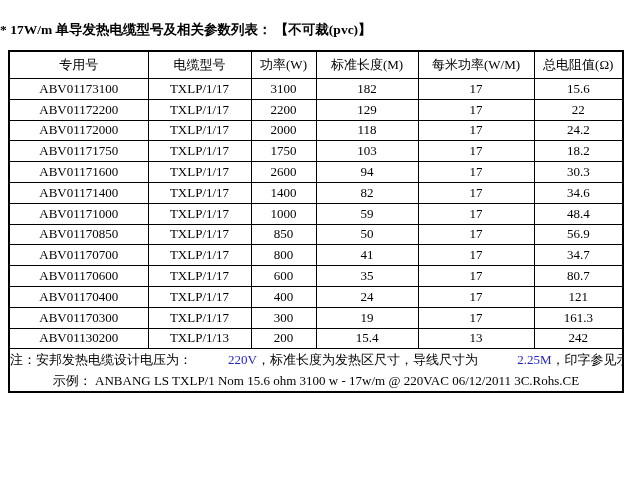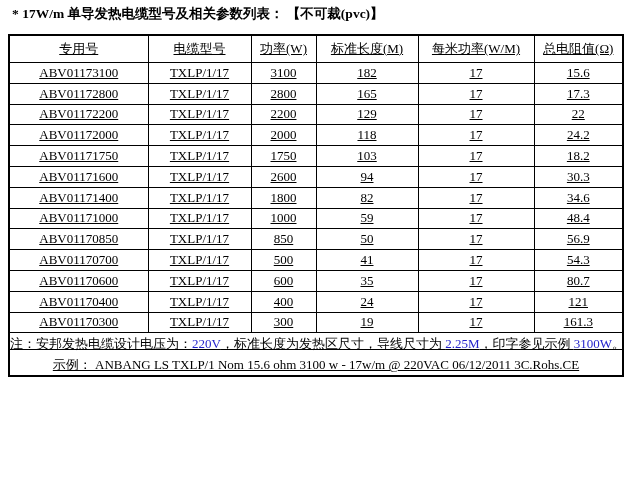--- a/index.html
+++ b/index.html
@@ -6,32 +6,32 @@
   .page {
     width: 629px;
     height: 496px;
     background: #ffffff;
     font-family: "Liberation Serif", "DejaVu Serif", serif;
     color: #000000;
     overflow: hidden;
     box-sizing: border-box;
   }
   .title {
-    padding: 5px 0 0 12px;
+    padding: 5px 0 0 0;
     font-size: 13.5px;
     font-weight: bold;
     white-space: nowrap;
+    margin-top: 16px;
   }
   table.spec {
     border-collapse: collapse;
     table-layout: fixed;
     width: 614px;
     margin: 11px 0 0 8px;
     border: 2px solid #000000;
-    text-decoration: underline;
   }
   table.spec th, table.spec td {
     border: 1px solid #000000;
     text-align: center;
     vertical-align: middle;
     font-size: 13px;
     font-weight: normal;
     padding: 0;
     overflow: hidden;
     white-space: nowrap;
@@ -42,21 +42,21 @@
     text-align: left;
     padding: 2px 3px 3px 3px;
     white-space: normal;
     height: auto;
   }
   .note-line {
     font-size: 13px;
     line-height: 21px;
     white-space: nowrap;
   }
-  .num { color: #2424CC; }
+  .num { color: #2424CC; margin-left: 36px; }
 </style>
 </head>
 <body>
 
 <div class="page">
   <div class="title">* 17W/m 单导发热电缆型号及相关参数列表： 【不可裁(pvc)】</div>
 
   <table class="spec">
     <colgroup>
         <col style="width: 139px;">
@@ -79,28 +79,20 @@
     <tbody>
         <tr>
           <td>ABV01173100</td>
           <td>TXLP/1/17</td>
           <td>3100</td>
           <td>182</td>
           <td>17</td>
           <td>15.6</td>
         </tr>
         <tr>
-          <td>ABV01172800</td>
-          <td>TXLP/1/17</td>
-          <td>2800</td>
-          <td>165</td>
-          <td>17</td>
-          <td>17.3</td>
-        </tr>
-        <tr>
           <td>ABV01172200</td>
           <td>TXLP/1/17</td>
           <td>2200</td>
           <td>129</td>
           <td>17</td>
           <td>22</td>
         </tr>
         <tr>
           <td>ABV01172000</td>
           <td>TXLP/1/17</td>
@@ -121,21 +113,21 @@
           <td>ABV01171600</td>
           <td>TXLP/1/17</td>
           <td>2600</td>
           <td>94</td>
           <td>17</td>
           <td>30.3</td>
         </tr>
         <tr>
           <td>ABV01171400</td>
           <td>TXLP/1/17</td>
-          <td>1800</td>
+          <td>1400</td>
           <td>82</td>
           <td>17</td>
           <td>34.6</td>
         </tr>
         <tr>
           <td>ABV01171000</td>
           <td>TXLP/1/17</td>
           <td>1000</td>
           <td>59</td>
           <td>17</td>
@@ -145,24 +137,24 @@
           <td>ABV01170850</td>
           <td>TXLP/1/17</td>
           <td>850</td>
           <td>50</td>
           <td>17</td>
           <td>56.9</td>
         </tr>
         <tr>
           <td>ABV01170700</td>
           <td>TXLP/1/17</td>
-          <td>500</td>
+          <td>800</td>
           <td>41</td>
           <td>17</td>
-          <td>54.3</td>
+          <td>34.7</td>
         </tr>
         <tr>
           <td>ABV01170600</td>
           <td>TXLP/1/17</td>
           <td>600</td>
           <td>35</td>
           <td>17</td>
           <td>80.7</td>
         </tr>
         <tr>
@@ -174,20 +166,28 @@
           <td>121</td>
         </tr>
         <tr>
           <td>ABV01170300</td>
           <td>TXLP/1/17</td>
           <td>300</td>
           <td>19</td>
           <td>17</td>
           <td>161.3</td>
         </tr>
+        <tr>
+          <td>ABV01130200</td>
+          <td>TXLP/1/13</td>
+          <td>200</td>
+          <td>15.4</td>
+          <td>13</td>
+          <td>242</td>
+        </tr>
       </tbody>
     <tfoot>
       <tr>
         <td class="notes-cell" colspan="6">
           <div class="note-line"><span>注：安邦发热电缆设计电压为：</span><span class="num">220V</span><span>，标准长度为发热区尺寸，导线尺寸为 </span><span class="num">2.25M</span><span>，印字参见示例 </span><span class="num">3100W</span><span>。</span></div>
           <div class="note-line">示例：  ANBANG LS TXLP/1 Nom 15.6 ohm 3100 w - 17w/m @ 220VAC 06/12/2011 3C.Rohs.CE</div>
         </td>
       </tr>
     </tfoot>
   </table>

